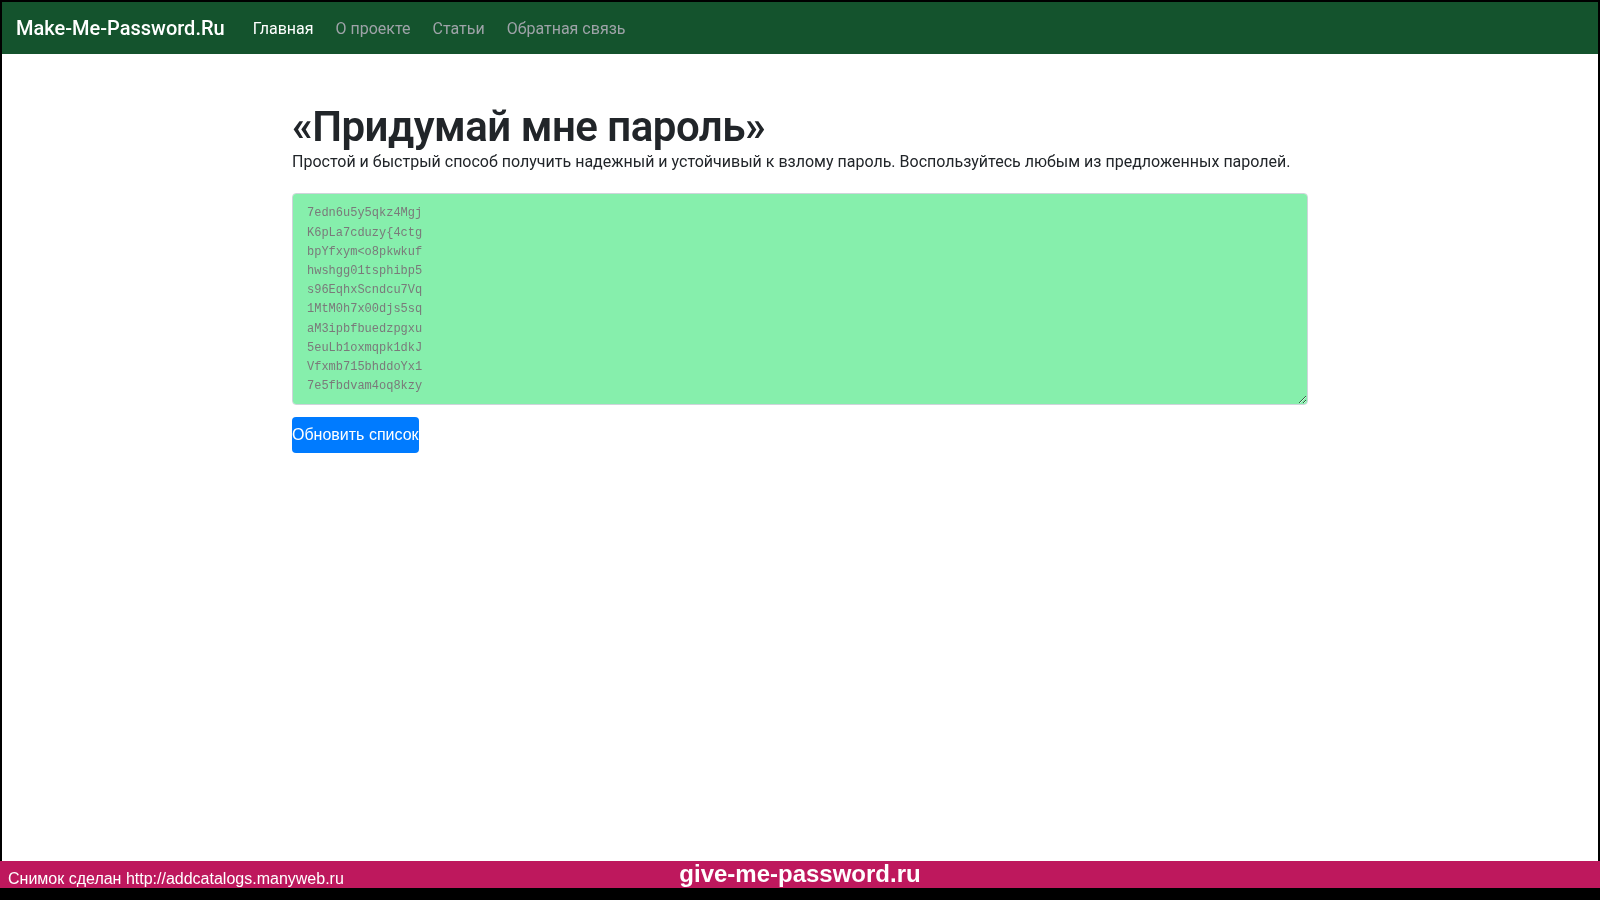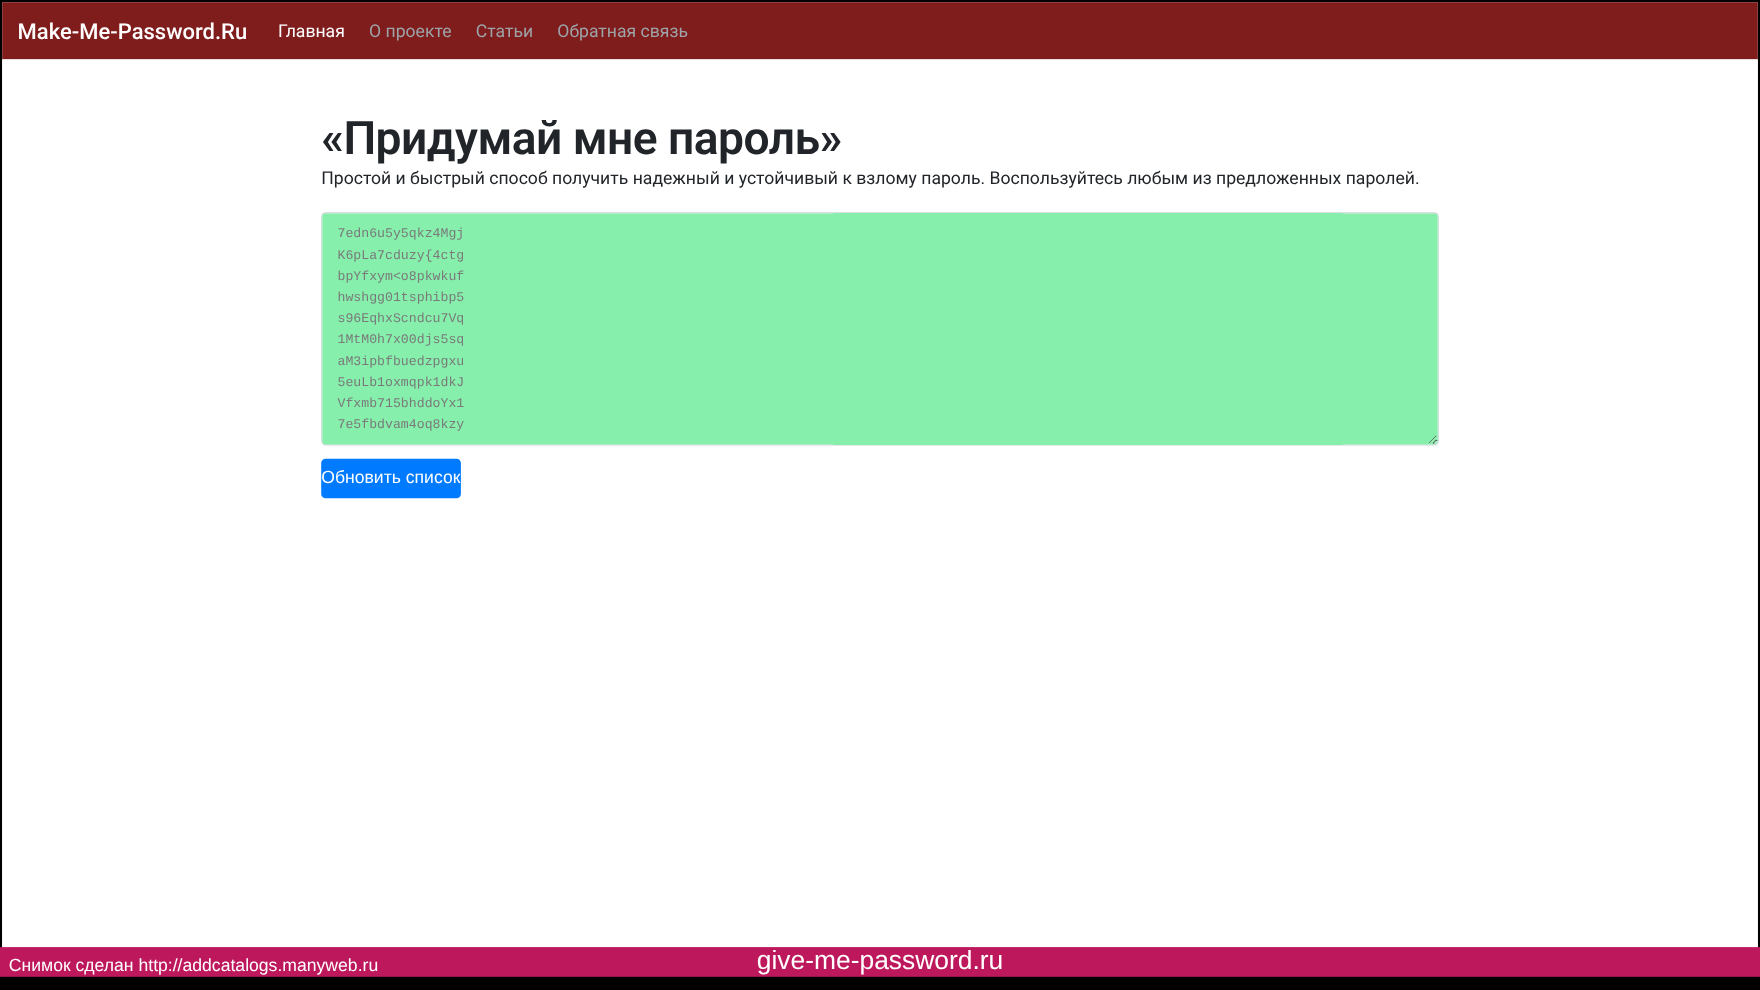--- a/index.html
+++ b/index.html
@@ -17,21 +17,21 @@
     }
     .page-wrapper {
       background: #fff;
       width: 100%;
       height: calc(100% - 27px);
       border: 2px solid #000;
       display: flex;
       flex-direction: column;
     }
     .navbar {
-      background: #7f1d1d;
+      background: #14532d;
       height: 52px;
       display: flex;
       align-items: center;
       padding: 0 14px;
     }
     .navbar-brand {
       color: #fff;
       font-size: 20px;
       font-weight: 500;
       margin-right: 18px;
@@ -125,21 +125,21 @@
     .footer-left {
       font-size: 16px;
       padding-left: 8px;
       font-family: Arial, sans-serif;
     }
     .footer-center {
       position: absolute;
       left: 50%;
       transform: translateX(-50%);
       font-size: 24px;
-      font-weight: 400;
+      font-weight: 700;
       font-family: Arial, sans-serif;
     }
   </style>
 </head>
 <body>
 
 <div class="page-wrapper">
   <nav class="navbar">
     <div class="navbar-brand">Make-Me-Password.Ru</div>
     <div class="navbar-nav">

